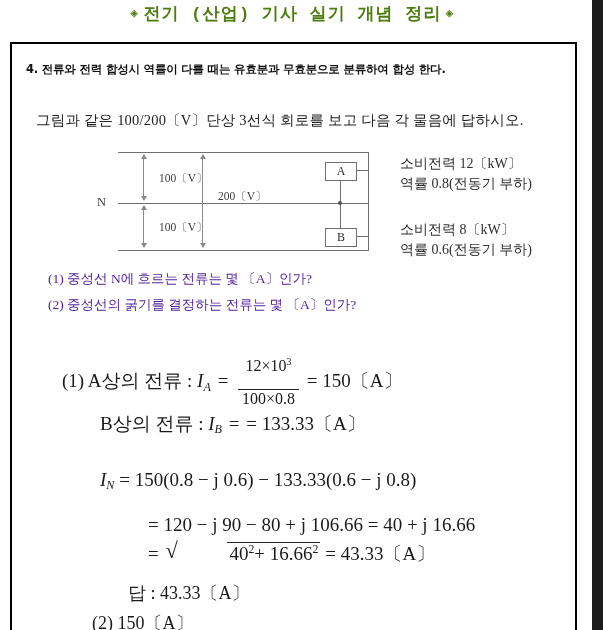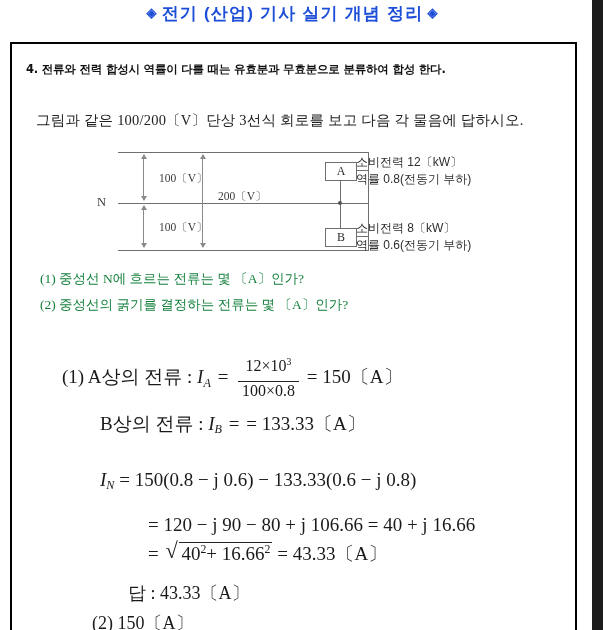--- a/index.html
+++ b/index.html
@@ -16,25 +16,25 @@
     color: #1a1a1a;
   }
 
   
   .page-title {
     position: absolute;
     left: 0;
     top: 2px;
     width: 585px;
     text-align: center;
-    font-family: Liberation Sans, sans-serif;
+    font-family: Liberation Mono, monospace;
     font-weight: bold;
     font-size: 17px;
     letter-spacing: 1.2px;
-    color: #1d4ed8;
+    color: #4d7c0f;
     white-space: nowrap;
   }
   .page-title .dia {
     font-size: 13px;
     vertical-align: 2px;
     padding: 0 4px;
   }
 
   
   .content-frame {
@@ -145,33 +145,34 @@
     font-family: "Liberation Serif", serif;
   }
   .node-dot {
     position: absolute;
     width: 4px; height: 4px;
     border-radius: 50%;
     background: #555;
   }
   .load-note {
     position: absolute;
-    font-size: 12px;
+    font-size: 14px;
     line-height: 1.42;
     color: #2e2e2e;
     white-space: nowrap;
-    font-family: Liberation Sans, sans-serif;
+    font-family: Liberation Serif, serif;
+    margin-left: 44px;
   }
 
   
   .subq {
     position: absolute;
-    left: 40px;
+    left: 48px;
     font-size: 13.5px;
-    color: #15803d;
+    color: #4c1d95;
     white-space: nowrap;
   }
   .subq-1 { top: 270px; }
   .subq-2 { top: 296px; }
 
   
   .solution {
     position: absolute;
     left: 0;
     top: 352px;
@@ -202,39 +203,40 @@
     display: inline-block;
     vertical-align: middle;
     text-align: center;
     font-size: 0.84em;
     margin: 0 3px;
     position: relative;
     top: -1px;
   }
   .frac .num-p {
     display: block;
-    padding: 0 4px 7px 4px;
+    padding: 0 4px 15px 4px;
     border-bottom: 1.4px solid #222;
   }
   .frac .den-p {
     display: block;
     padding: 1px 4px 0 4px;
   }
 
   
   .radical {
     display: inline-block;
     position: relative;
     padding-left: 14px;
     margin-left: 2px;
   }
   .radical > .rad-body {
     display: inline-block;
     border-top: 1.4px solid #222;
     padding: 1px 2px 0 2px;
+    margin-left: 48px;
   }
   .radical .rad-sign {
     position: absolute;
     left: 0;
     top: -2px;
     font-size: 1.18em;
     line-height: 1;
   }
 </style>
 </head>

